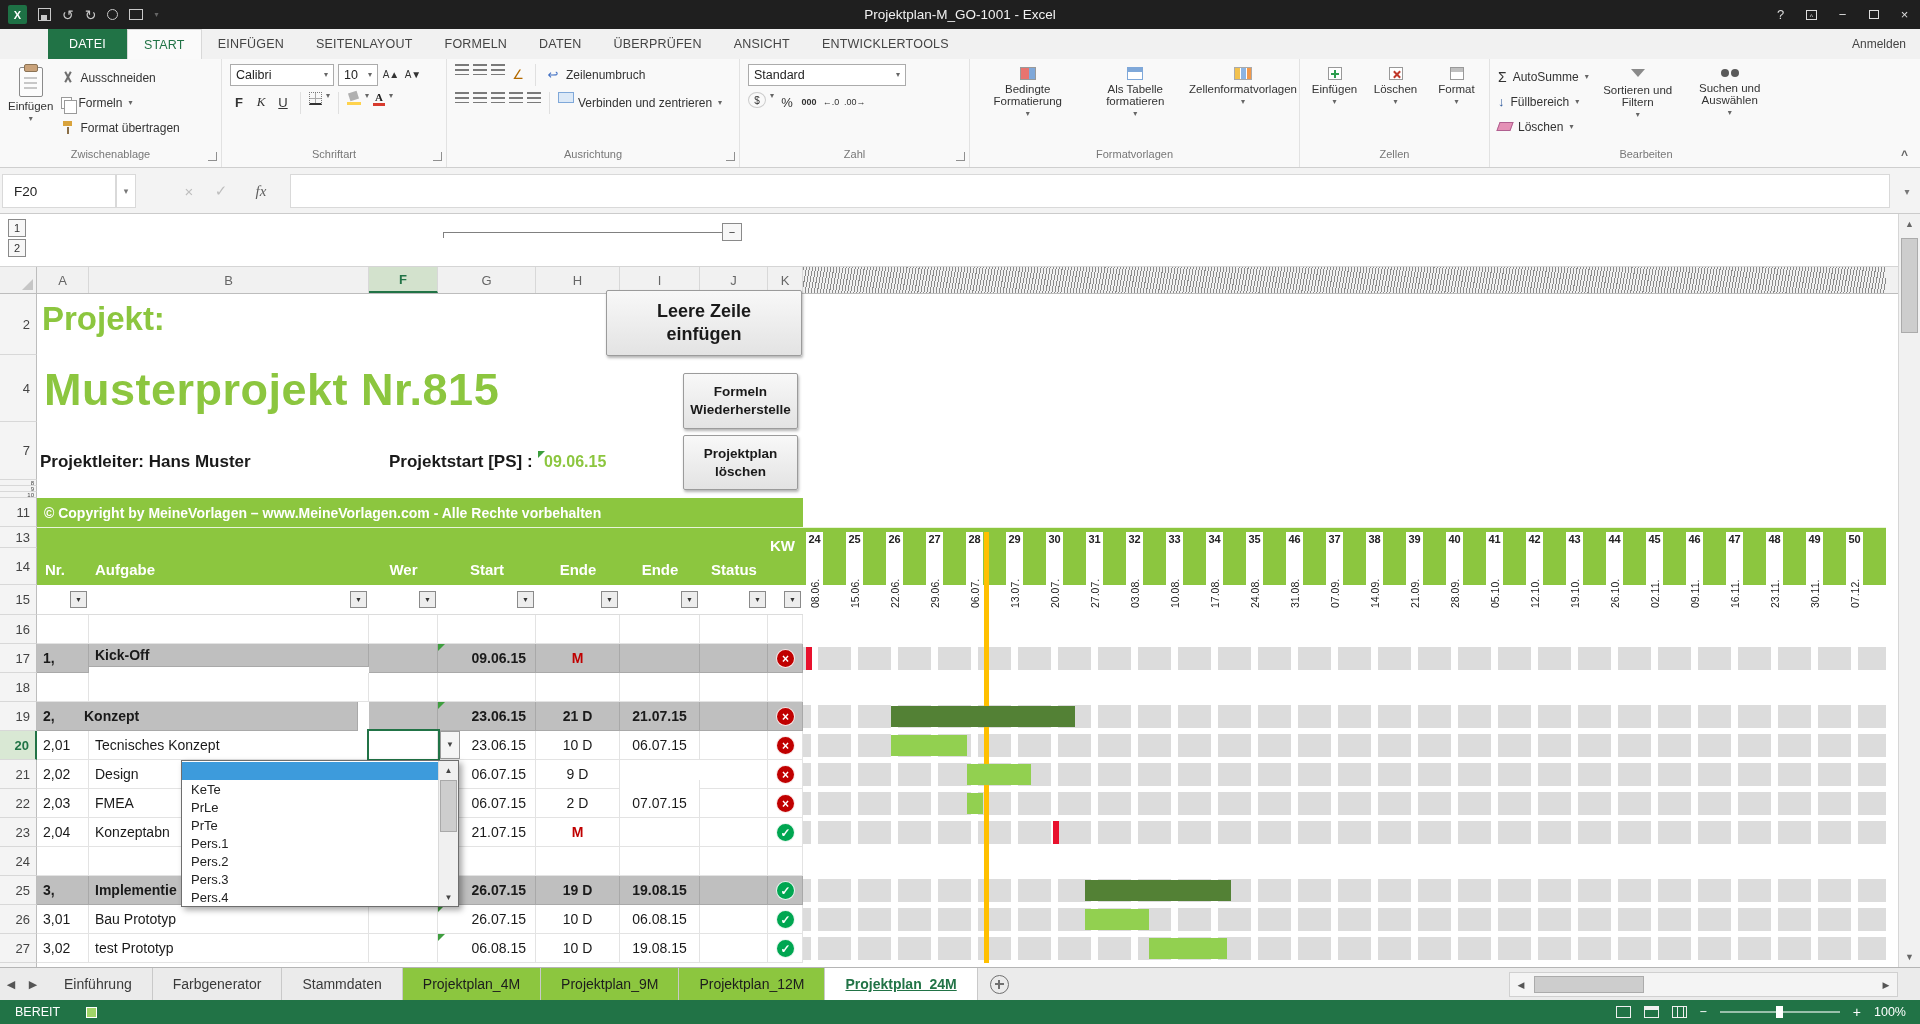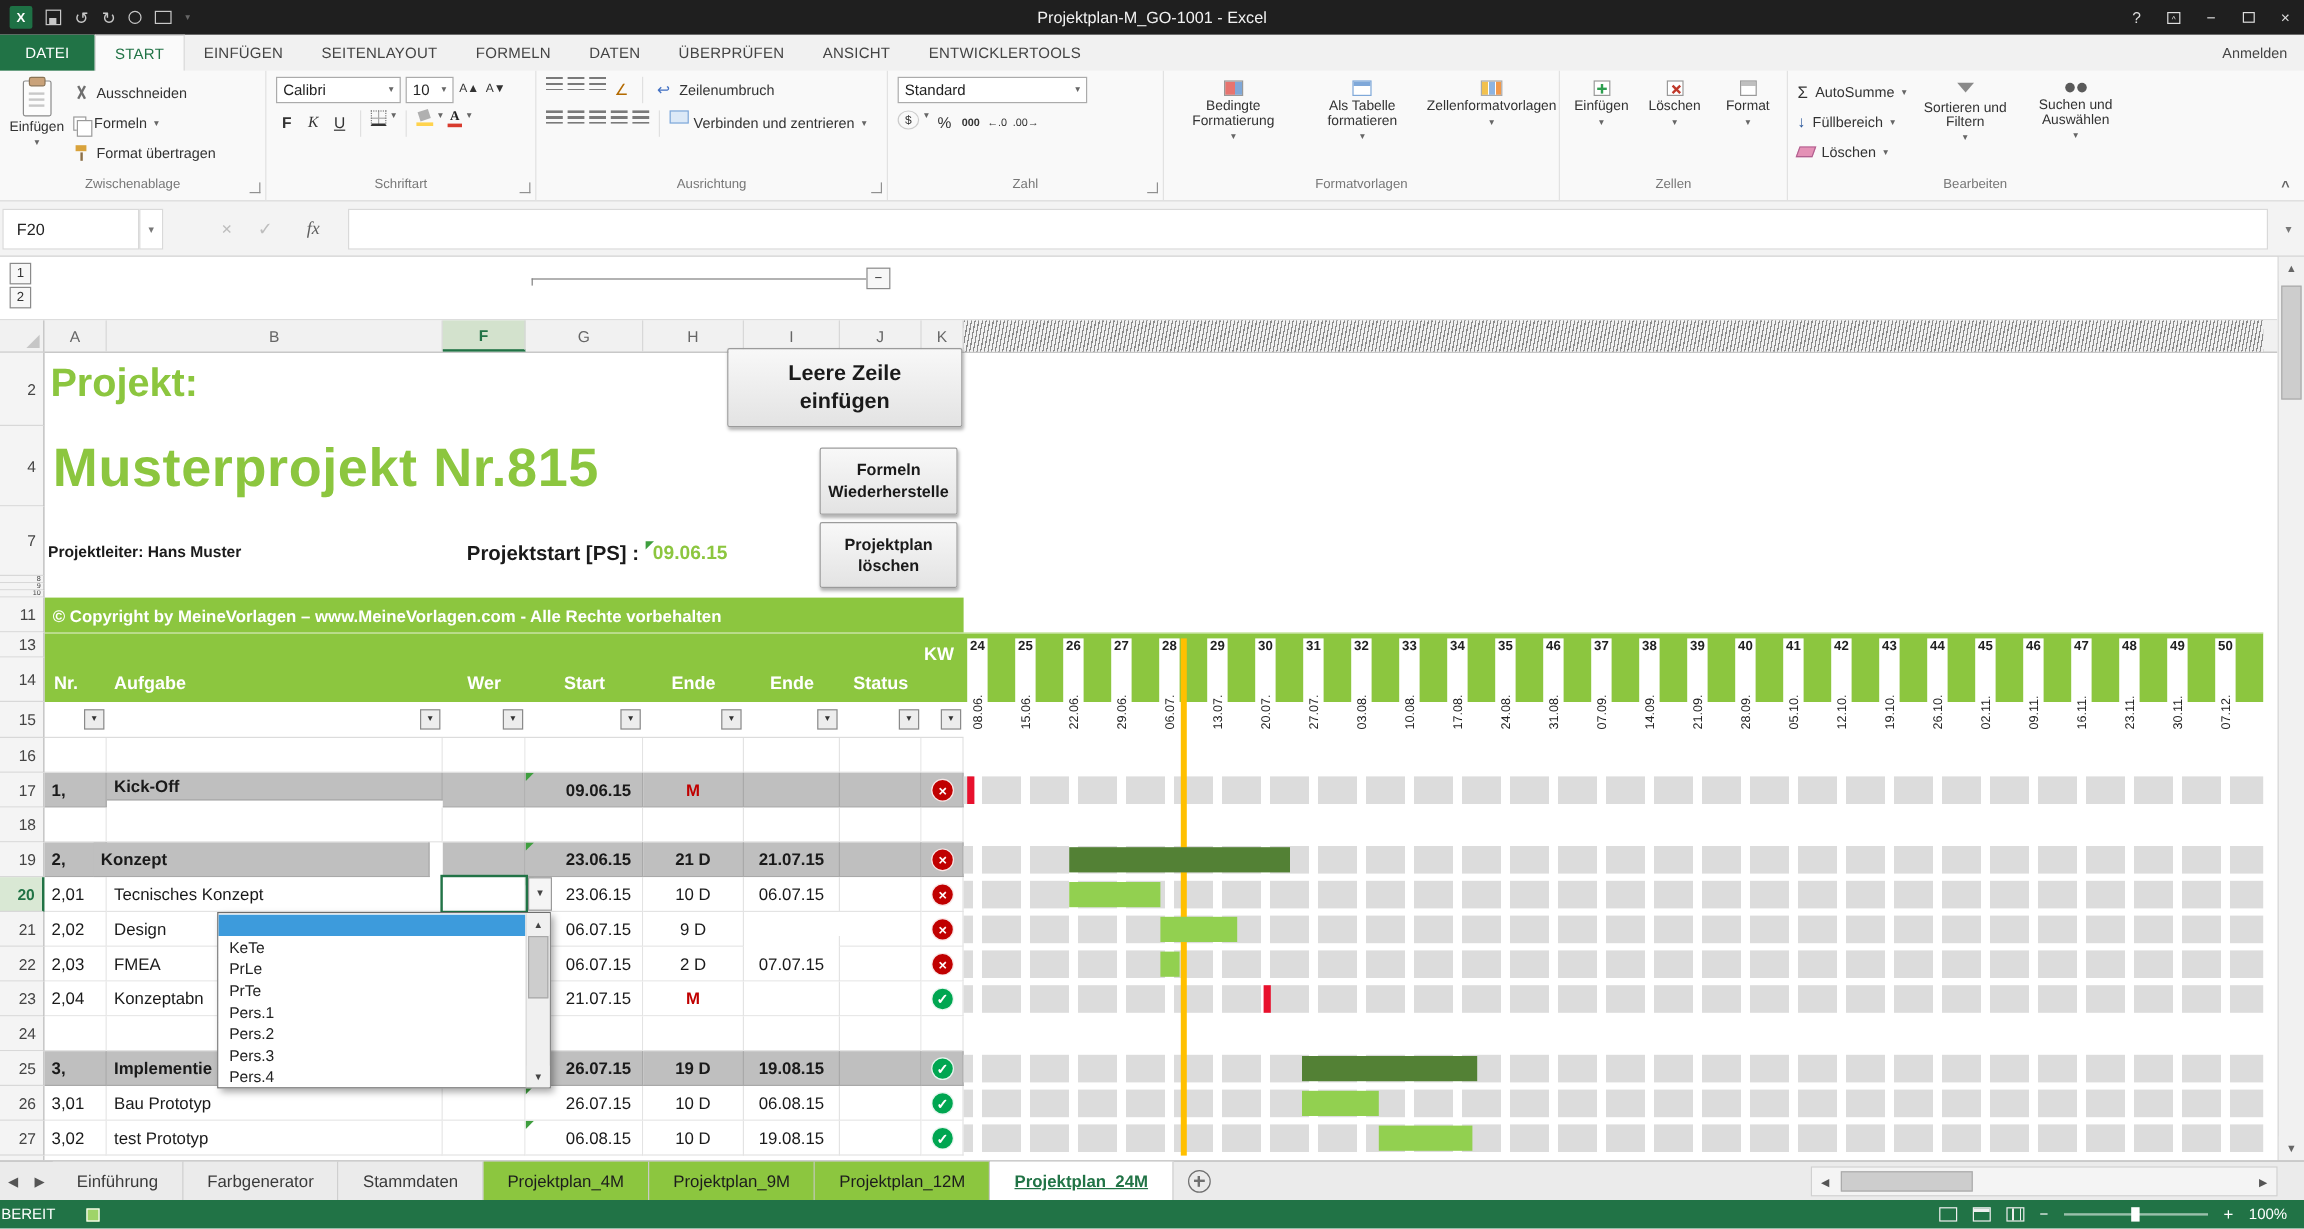--- a/index.html
+++ b/index.html
@@ -115,21 +115,21 @@
   .cell.mark::before{content:"";position:absolute;left:0;top:0;border-top:7px solid #3E9E3E;border-right:7px solid transparent;}
   .sic{position:absolute;border-radius:50%;display:flex;align-items:center;justify-content:center;color:#FFF;font-weight:bold;font-size:12px;z-index:2;border:1.5px solid rgba(255,255,255,.9);}
   .sic.red{background:#C00000;}.sic.green{background:#00A651;}
   .gguide{position:absolute;z-index:1;background:repeating-linear-gradient(90deg,#DCDCDC 0 8px,#FFF 8px 15px,#DCDCDC 15px 40px);}
   #today{position:absolute;left:984px;top:318px;width:5px;height:431px;background:#FFC000;z-index:2;}
   .gbar{position:absolute;z-index:3;}
   .gbar.det{background:#92D050;}.gbar.sum{background:#538135;}
   .gms{position:absolute;z-index:3;background:#E8112D;}
   #p-label{position:absolute;left:42px;top:86px;font-size:33px;font-weight:600;color:#8CC63F;}
   #p-name{position:absolute;left:44px;top:150px;font-size:45px;font-weight:bold;color:#8CC63F;letter-spacing:.5px;}
-  #p-leader{position:absolute;left:40px;top:238px;font-size:13px;font-weight:bold;color:#1a1a1a;}
+  #p-leader{position:absolute;left:40px;top:238px;font-size:17px;font-weight:bold;color:#1a1a1a;}
   #p-startl{position:absolute;left:389px;top:238px;font-size:17px;font-weight:bold;color:#1a1a1a;}
   #p-startd{position:absolute;left:544px;top:239px;font-size:16px;font-weight:bold;color:#8CC63F;}
   .gmark{position:absolute;width:0;height:0;border-top:7px solid #3E9E3E;border-right:7px solid transparent;}
   .xbtn{position:absolute;background:linear-gradient(#F8F8F8,#E3E3E3);border:1px solid #9B9B9B;border-radius:2px;box-shadow:1px 2px 3px rgba(0,0,0,.3);display:flex;align-items:center;justify-content:center;text-align:center;font-weight:bold;color:#1a1a1a;white-space:pre-line;z-index:4;line-height:1.3;}
   #btn-insert{left:606px;top:76px;width:196px;height:66px;font-size:18px;}
   #btn-restore{left:683px;top:159px;width:115px;height:56px;font-size:13.5px;}
   #btn-delete{left:683px;top:221px;width:115px;height:55px;font-size:13.5px;}
   #copybar{position:absolute;left:37px;top:284px;width:766px;height:29px;background:#8CC63F;color:#FFF;font-weight:bold;font-size:14px;display:flex;align-items:center;padding-left:7px;z-index:1;white-space:nowrap;}
   #band{position:absolute;left:37px;top:313px;width:1849px;height:58px;background:#8CC63F;border-top:1px solid rgba(255,255,255,.8);}
   .bandl{position:absolute;color:#FFF;font-weight:bold;font-size:15px;z-index:1;}
@@ -158,21 +158,21 @@
   
   #tabbar{position:absolute;left:0;top:967px;width:1920px;height:33px;background:#EBEBEB;border-top:1px solid #B5B5B5;display:flex;align-items:stretch;}
   .tnav{width:22px;display:flex;align-items:center;justify-content:center;color:#555;font-size:11px;}
   .stab{padding:0 20px;display:flex;align-items:center;font-size:14px;color:#3a3a3a;border-right:1px solid #C9C9C9;background:#EBEBEB;white-space:nowrap;}
   .stab.green{background:#8CC63F;color:#1c1c1c;}
   .stab.active{background:#FFF;color:#217346;font-weight:bold;text-decoration:underline;}
   .addsheet{width:19px;height:19px;border:1.5px solid #707070;border-radius:50%;align-self:center;margin-left:12px;background-image:linear-gradient(#707070 0 0),linear-gradient(#707070 0 0);background-size:9px 2px,2px 9px;background-position:center;background-repeat:no-repeat;}
 
   
   #statusbar{position:absolute;left:0;top:1000px;width:1920px;height:24px;background:#217346;color:#FFF;display:flex;align-items:center;font-size:12.5px;}
-  #sb-left{display:flex;align-items:center;gap:26px;padding-left:1px;}
+  #sb-left{display:flex;align-items:center;gap:26px;padding-left:15px;}
   .macroicon{width:11px;height:11px;border:1.5px solid #FFF;background:#9FD468;}
   #sb-right{margin-left:auto;display:flex;align-items:center;gap:13px;padding-right:14px;}
   .vi{width:15px;height:12px;border:1px solid #EFEFEF;}
   .vi2{background:linear-gradient(#EFEFEF 0 3px,transparent 3px);}
   .vi3{background:linear-gradient(90deg,transparent 0 4px,#EFEFEF 4px 5px,transparent 5px 10px,#EFEFEF 10px 11px,transparent 11px);}
   .ztrack{width:120px;height:2px;background:rgba(255,255,255,.55);position:relative;}
   .zthumb{position:absolute;left:56px;top:-5px;width:7px;height:12px;background:#FFF;}
 </style>
 </head>
 <body>
@@ -197,21 +197,21 @@
         </span>
       <span class="tbc">−</span>
       <span class="tbc">
           <span class="wbox"></span>
         </span>
       <span class="tbc">×</span>
     </div>
   </header>
 
   <nav id="ribbontabs">
-    <div id="ribbon-tabs" style="display:flex;">
+    <div id="ribbon-tabs" style="display:flex;padding-left:48px;">
         <div class="rtab file">DATEI</div>
         <div class="rtab active">START</div>
         <div class="rtab">EINFÜGEN</div>
         <div class="rtab">SEITENLAYOUT</div>
         <div class="rtab">FORMELN</div>
         <div class="rtab">DATEN</div>
         <div class="rtab">ÜBERPRÜFEN</div>
         <div class="rtab">ANSICHT</div>
         <div class="rtab">ENTWICKLERTOOLS</div>
       </div>

